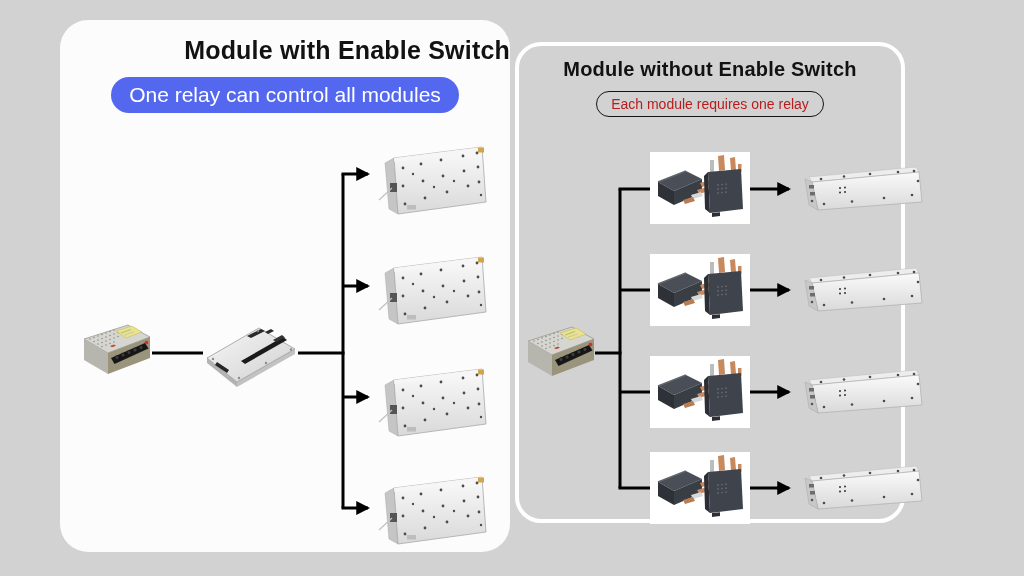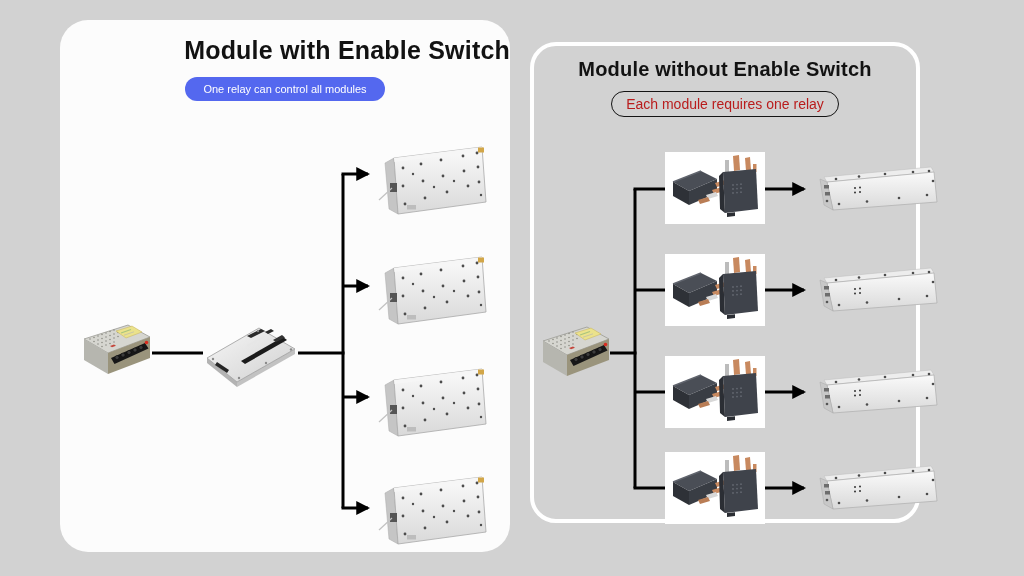--- a/index.html
+++ b/index.html
@@ -12,32 +12,31 @@
   }
   .panel{position:absolute;box-sizing:border-box;}
   .panel-left{
     left:60px;top:20px;width:450px;height:532px;
     background:#fcfcfc;border-radius:28px;
   }
   .panel-right{
     left:515px;top:42px;width:390px;height:481px;
     border:4px solid #ffffff;border-radius:26px;
     background:transparent;
-    margin-left:15px;
   }
   .panel-title{
     text-align:center;font-weight:bold;color:#121212;margin:0;
   }
   .panel-left .panel-title{padding-top:16px;font-size:25px;letter-spacing:0.2px;text-align:right;}
   .panel-right .panel-title{padding-top:12px;font-size:20px;letter-spacing:0.2px;}
   .badge-row{text-align:center;}
   .badge-blue{
     display:inline-block;margin-top:12px;
     background:#5468ef;color:#ffffff;
-    font-size:11px;padding:6px 18px;border-radius:999px;
+    font-size:21px;padding:6px 18px;border-radius:999px;
   }
   .badge-outline{
     display:inline-block;margin-top:10px;
     background:transparent;color:#b91c1c;
     border:1.6px solid #141414;
     font-size:14px;padding:4px 14px;border-radius:999px;
   }
   .abs{position:absolute;}
   .lines{left:0;top:0;pointer-events:none;}
 </style>

